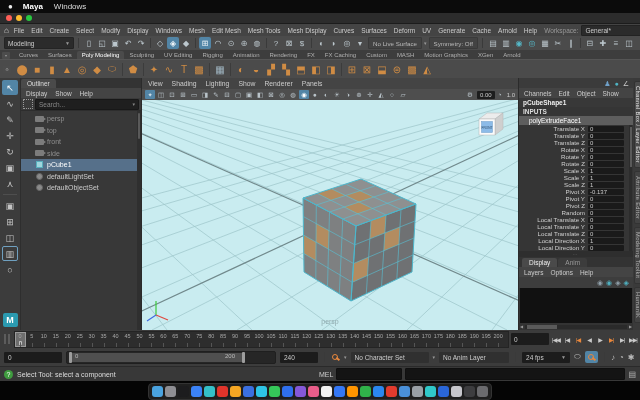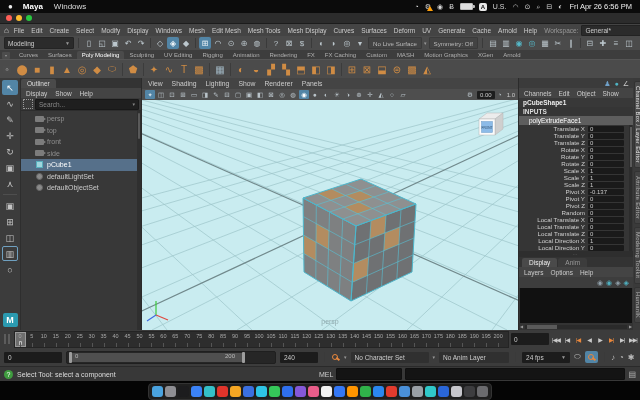--- a/index.html
+++ b/index.html
@@ -157,37 +157,20 @@
 <body>
 
 <div class="screen">
 
   <div class="row macbar">
     <span class="apple">●</span>
     <span id="mac-menus" style="display:flex;">
         <span class="mac-menu first">Maya</span>
         <span class="mac-menu">Windows</span>
       </span>
-    <span class="mac-right">
-      <span id="mac-status" style="display:flex;align-items:center;gap:6px;">
-          <span class="mac-ico">◔</span>
-          <span class="mac-ico alert">⚙</span>
-          <span class="mac-ico">◉</span>
-          <span class="mac-ico">Ƀ</span>
-          <span class="mac-batt"></span>
-          <span class="mac-a">A</span>
-          <span class="mac-ico">U.S.</span>
-          <span class="mac-ico">◠</span>
-          <span class="mac-ico">⊙</span>
-          <span class="mac-ico">⌕</span>
-          <span class="mac-ico">⊟</span>
-          <span class="mac-ico">◐</span>
-        </span>
-      <span class="mac-clock">Fri Apr 26 6:56 PM</span>
-    </span>
   </div>
 
   <div class="row titlebar">
     <span class="tl r"></span>
     <span class="tl y"></span>
     <span class="tl g"></span>
   </div>
 
   <div class="row mmenubar">
     <span class="home-ico">⌂</span>

